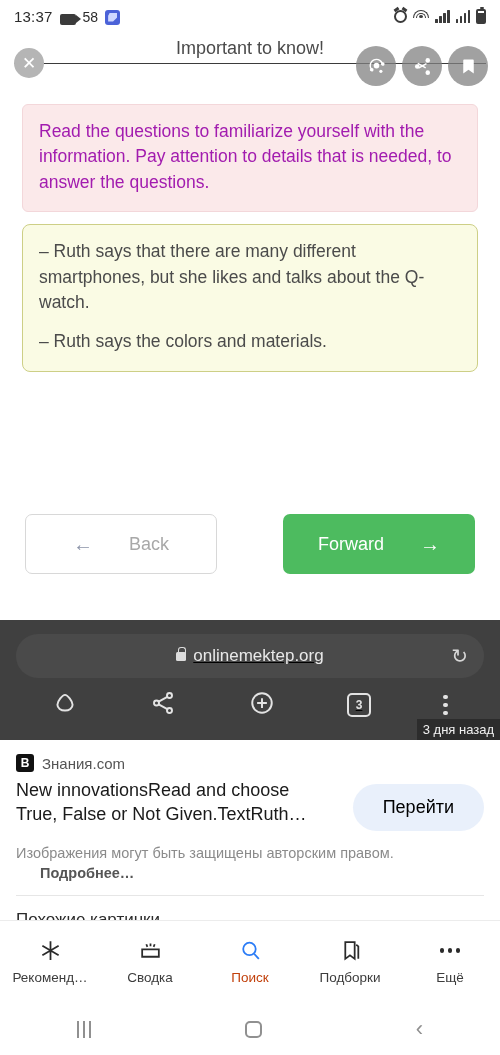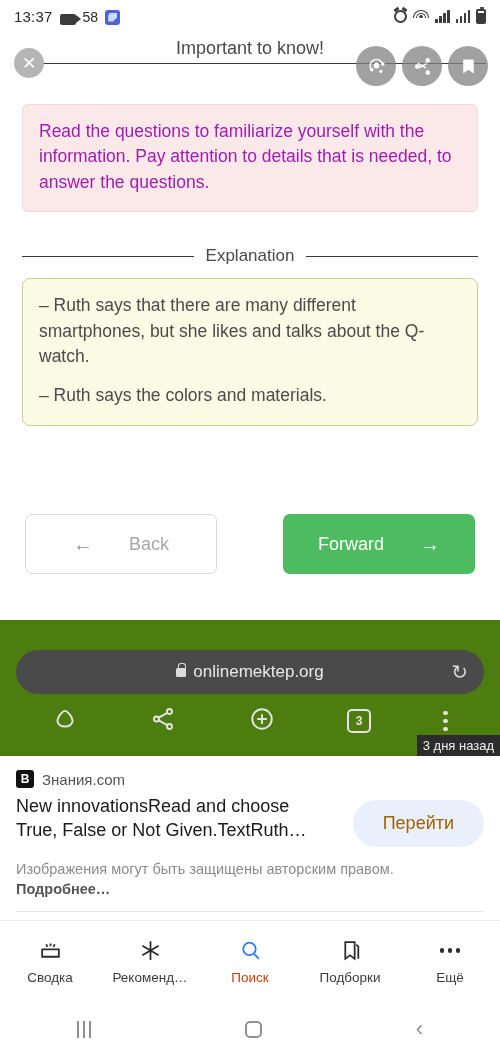--- a/index.html
+++ b/index.html
@@ -118,21 +118,21 @@
   .btn {
     width:192px;height:60px;border-radius:7px;display:flex;align-items:center;
     justify-content:center;gap:36px;font-size:18px;
   }
   .btn-back { background:#fff; border:1px solid #d8d8d8; color:#a8a8a8; }
   .btn-back .arr { font-size:20px; color:#8b93a8; }
   .btn-fwd { background:#4dbb5f; color:#fff; }
   .btn-fwd .arr { font-size:20px; color:#fff; }
 
   
-  .chrome { background:#4d7c0f; padding:30px 0 8px 0; }
+  .chrome { background:#404040; padding:14px 0 8px 0;text-decoration:underline; }
   .omnibox {
     margin:0 16px; height:44px; background:#4a4a4a; border-radius:24px;
     display:flex; align-items:center; justify-content:center; position:relative;
   }
   .omni-text { color:#e8e8e8; font-size:17px; }
   .lock {
     width:10px;height:9px;background:#dcdcdc;border-radius:1.5px;position:relative;
     margin-right:7px; display:inline-block;
   }
   .lock:before{
@@ -163,27 +163,27 @@
   .favicon {
     width:18px;height:18px;background:#111;border-radius:3px;color:#fff;
     font-size:12px;font-weight:bold;display:flex;align-items:center;justify-content:center;
   }
   .src-name { font-size:15px; color:#555; }
   .res-title {
     margin-top:7px; font-size:18px; line-height:1.33; color:#1a1a1a; max-width:300px;
   }
   .goto-btn {
     position:absolute; right:16px; top:44px;
-    background:#e9f0fb; color:#a16207; font-size:18px;
+    background:#e9f0fb; color:#000000; font-size:18px;
     padding:13px 30px; border-radius:26px;
   }
   .copyright {
     margin-top:16px; font-size:14.5px; line-height:1.4; color:#8b8b8b;
   }
-  .copyright b { color:#555; }
+  .copyright b { color:#555;margin-left:24px; }
   .hr-thin { margin-top:12px; height:1px; background:#e6e6e6; }
   .similar { margin-top:14px; font-size:17px; color:#2b2b2b; }
 
   
   .appnav {
     position:absolute; left:0; right:0; top:920px; height:82px; background:#fff;
     border-top:1px solid #ececec;
     display:flex; align-items:center; justify-content:space-around;
   }
   .navitem { display:flex; flex-direction:column; align-items:center; gap:7px; width:92px; }
@@ -263,23 +263,20 @@
       <div class="circ-btn">
         <svg viewBox="0 0 24 24">
             <path d="M7 4h10a1 1 0 0 1 1 1v15l-6-4.2L6 20V5a1 1 0 0 1 1-1z"></path>
           </svg>
       </div>
     </div>
   </div>
 
   <div class="info-box">Read the questions to familiarize yourself with the information. Pay attention to details that is needed, to answer the questions.</div>
 
-  <div class="section-div">
-    <span>Explanation</span>
-  </div>
 
   <div class="expl-box">
     <p>– Ruth says that there are many different smartphones, but she likes and talks about the Q-watch.</p>
     <p>– Ruth says the colors and materials.</p>
   </div>
 
   <div class="btn-row">
     <div class="btn btn-back">
       <span class="arr">←</span>
       <span>Back</span>
@@ -337,30 +334,30 @@
   <div class="copyright">
     <span>Изображения могут быть защищены авторским правом. </span><b>Подробнее…</b>
   </div>
   <div class="hr-thin"></div>
   <div class="similar">Похожие картинки</div>
 </div>
 
 <div class="appnav">
   <div class="navitem">
     <svg viewBox="0 0 24 24">
+        <path d="M12 3v18M4.2 7.5l15.6 9M19.8 7.5l-15.6 9"></path>
+      </svg>
+    <span class="lbl">Рекоменд…</span>
+  </div>
+  <div class="navitem">
+    <svg viewBox="0 0 24 24">
         <path d="M4 11h16v7H4z"></path>
         <path d="M9 8.5 8 6M15 8.5l1-2.5M12 7.8V5.2"></path>
       </svg>
     <span class="lbl">Сводка</span>
-  </div>
-  <div class="navitem">
-    <svg viewBox="0 0 24 24">
-        <path d="M12 3v18M4.2 7.5l15.6 9M19.8 7.5l-15.6 9"></path>
-      </svg>
-    <span class="lbl">Рекоменд…</span>
   </div>
   <div class="navitem active">
     <svg viewBox="0 0 24 24">
         <circle cx="11" cy="10.5" r="6"></circle>
         <path d="M15.5 15.2 20 20"></path>
       </svg>
     <span class="lbl">Поиск</span>
   </div>
   <div class="navitem">
     <svg viewBox="0 0 24 24">

